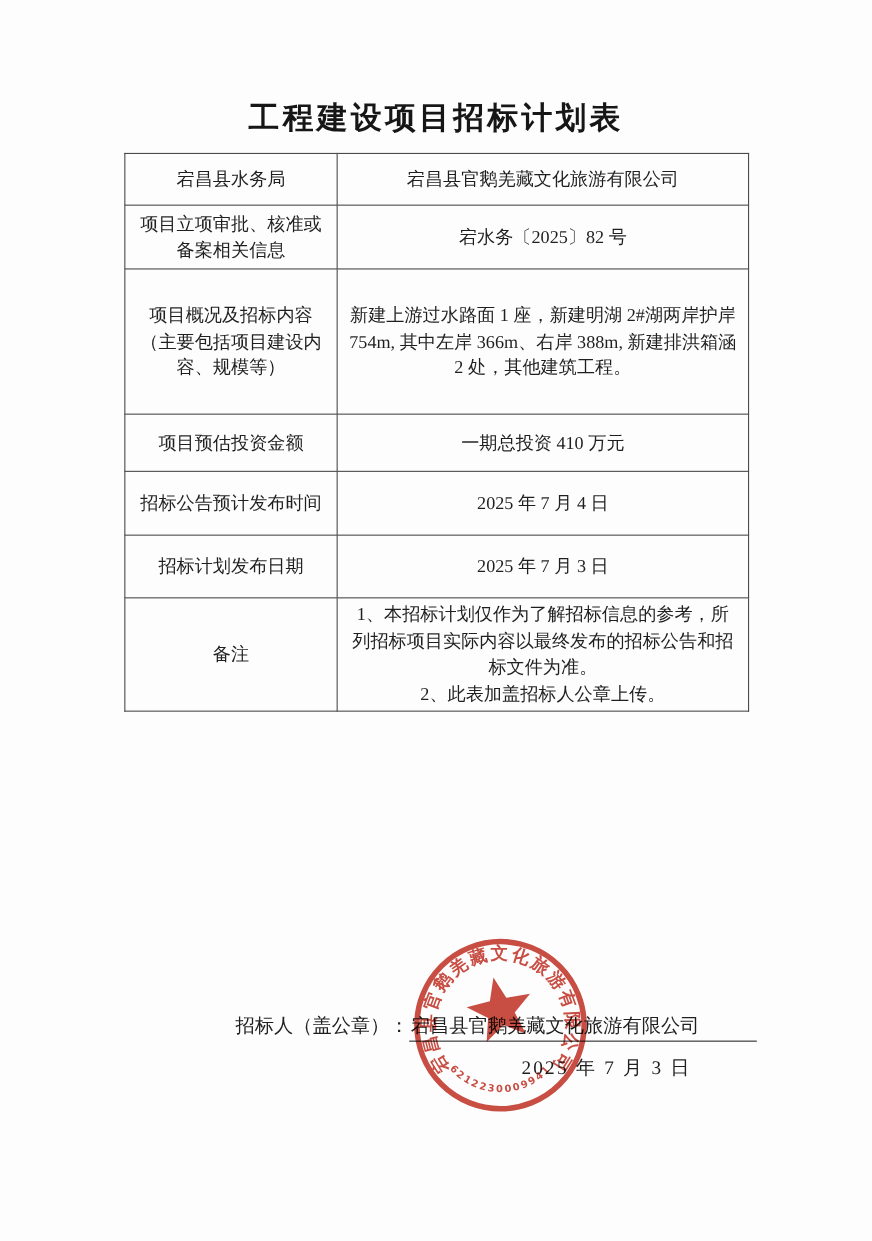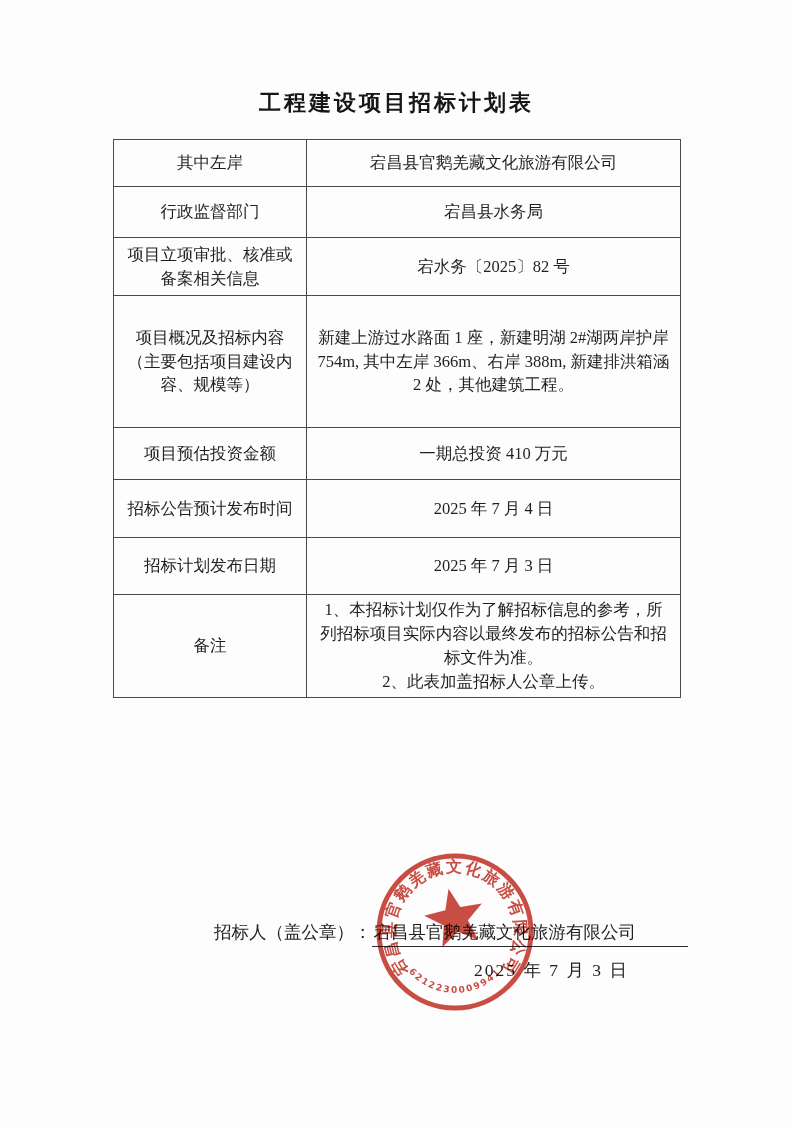--- a/index.html
+++ b/index.html
@@ -10,21 +10,21 @@
     font-family: "Liberation Serif", "DejaVu Serif", serif;
     color: #1f1f1f;
     position: relative;
     overflow: hidden;
   }
   .page-title {
     position: absolute;
     top: 88px; left: 0; width: 100%;
     margin: 0;
     text-align: center;
-    font-size: 22px;
+    font-size: 28px;
     font-weight: 700;
     letter-spacing: 3px;
     color: #161616;
   }
   table.bid-table {
     position: absolute;
     left: 113px; top: 139px;
     width: 567px;
     border-collapse: collapse;
     table-layout: fixed;
@@ -80,26 +80,22 @@
   .stamp .ring-number { font-size: 9px; letter-spacing: 1.8px; font-family: "DejaVu Sans", sans-serif; }
 </style>
 </head>
 <body>
 
 <h1 class="page-title">工程建设项目招标计划表</h1>
 
 <table class="bid-table">
   <tbody>
     <tr style="height:47px">
-      <td class="cell-label">其中左岸</td>
+      <td class="cell-label">宕昌县水务局</td>
       <td class="cell-value">宕昌县官鹅羌藏文化旅游有限公司</td>
-    </tr>
-    <tr style="height:51px">
-      <td class="cell-label">行政监督部门</td>
-      <td class="cell-value">宕昌县水务局</td>
     </tr>
     <tr style="height:58px">
       <td class="cell-label">项目立项审批、核准或备案相关信息</td>
       <td class="cell-value">宕水务〔2025〕82 号</td>
     </tr>
     <tr style="height:132px">
       <td class="cell-label">项目概况及招标内容（主要包括项目建设内容、规模等）</td>
       <td class="cell-value">新建上游过水路面 1 座，新建明湖 2#湖两岸护岸 754m, 其中左岸 366m、右岸 388m, 新建排洪箱涵 2 处，其他建筑工程。</td>
     </tr>
     <tr style="height:52px">

